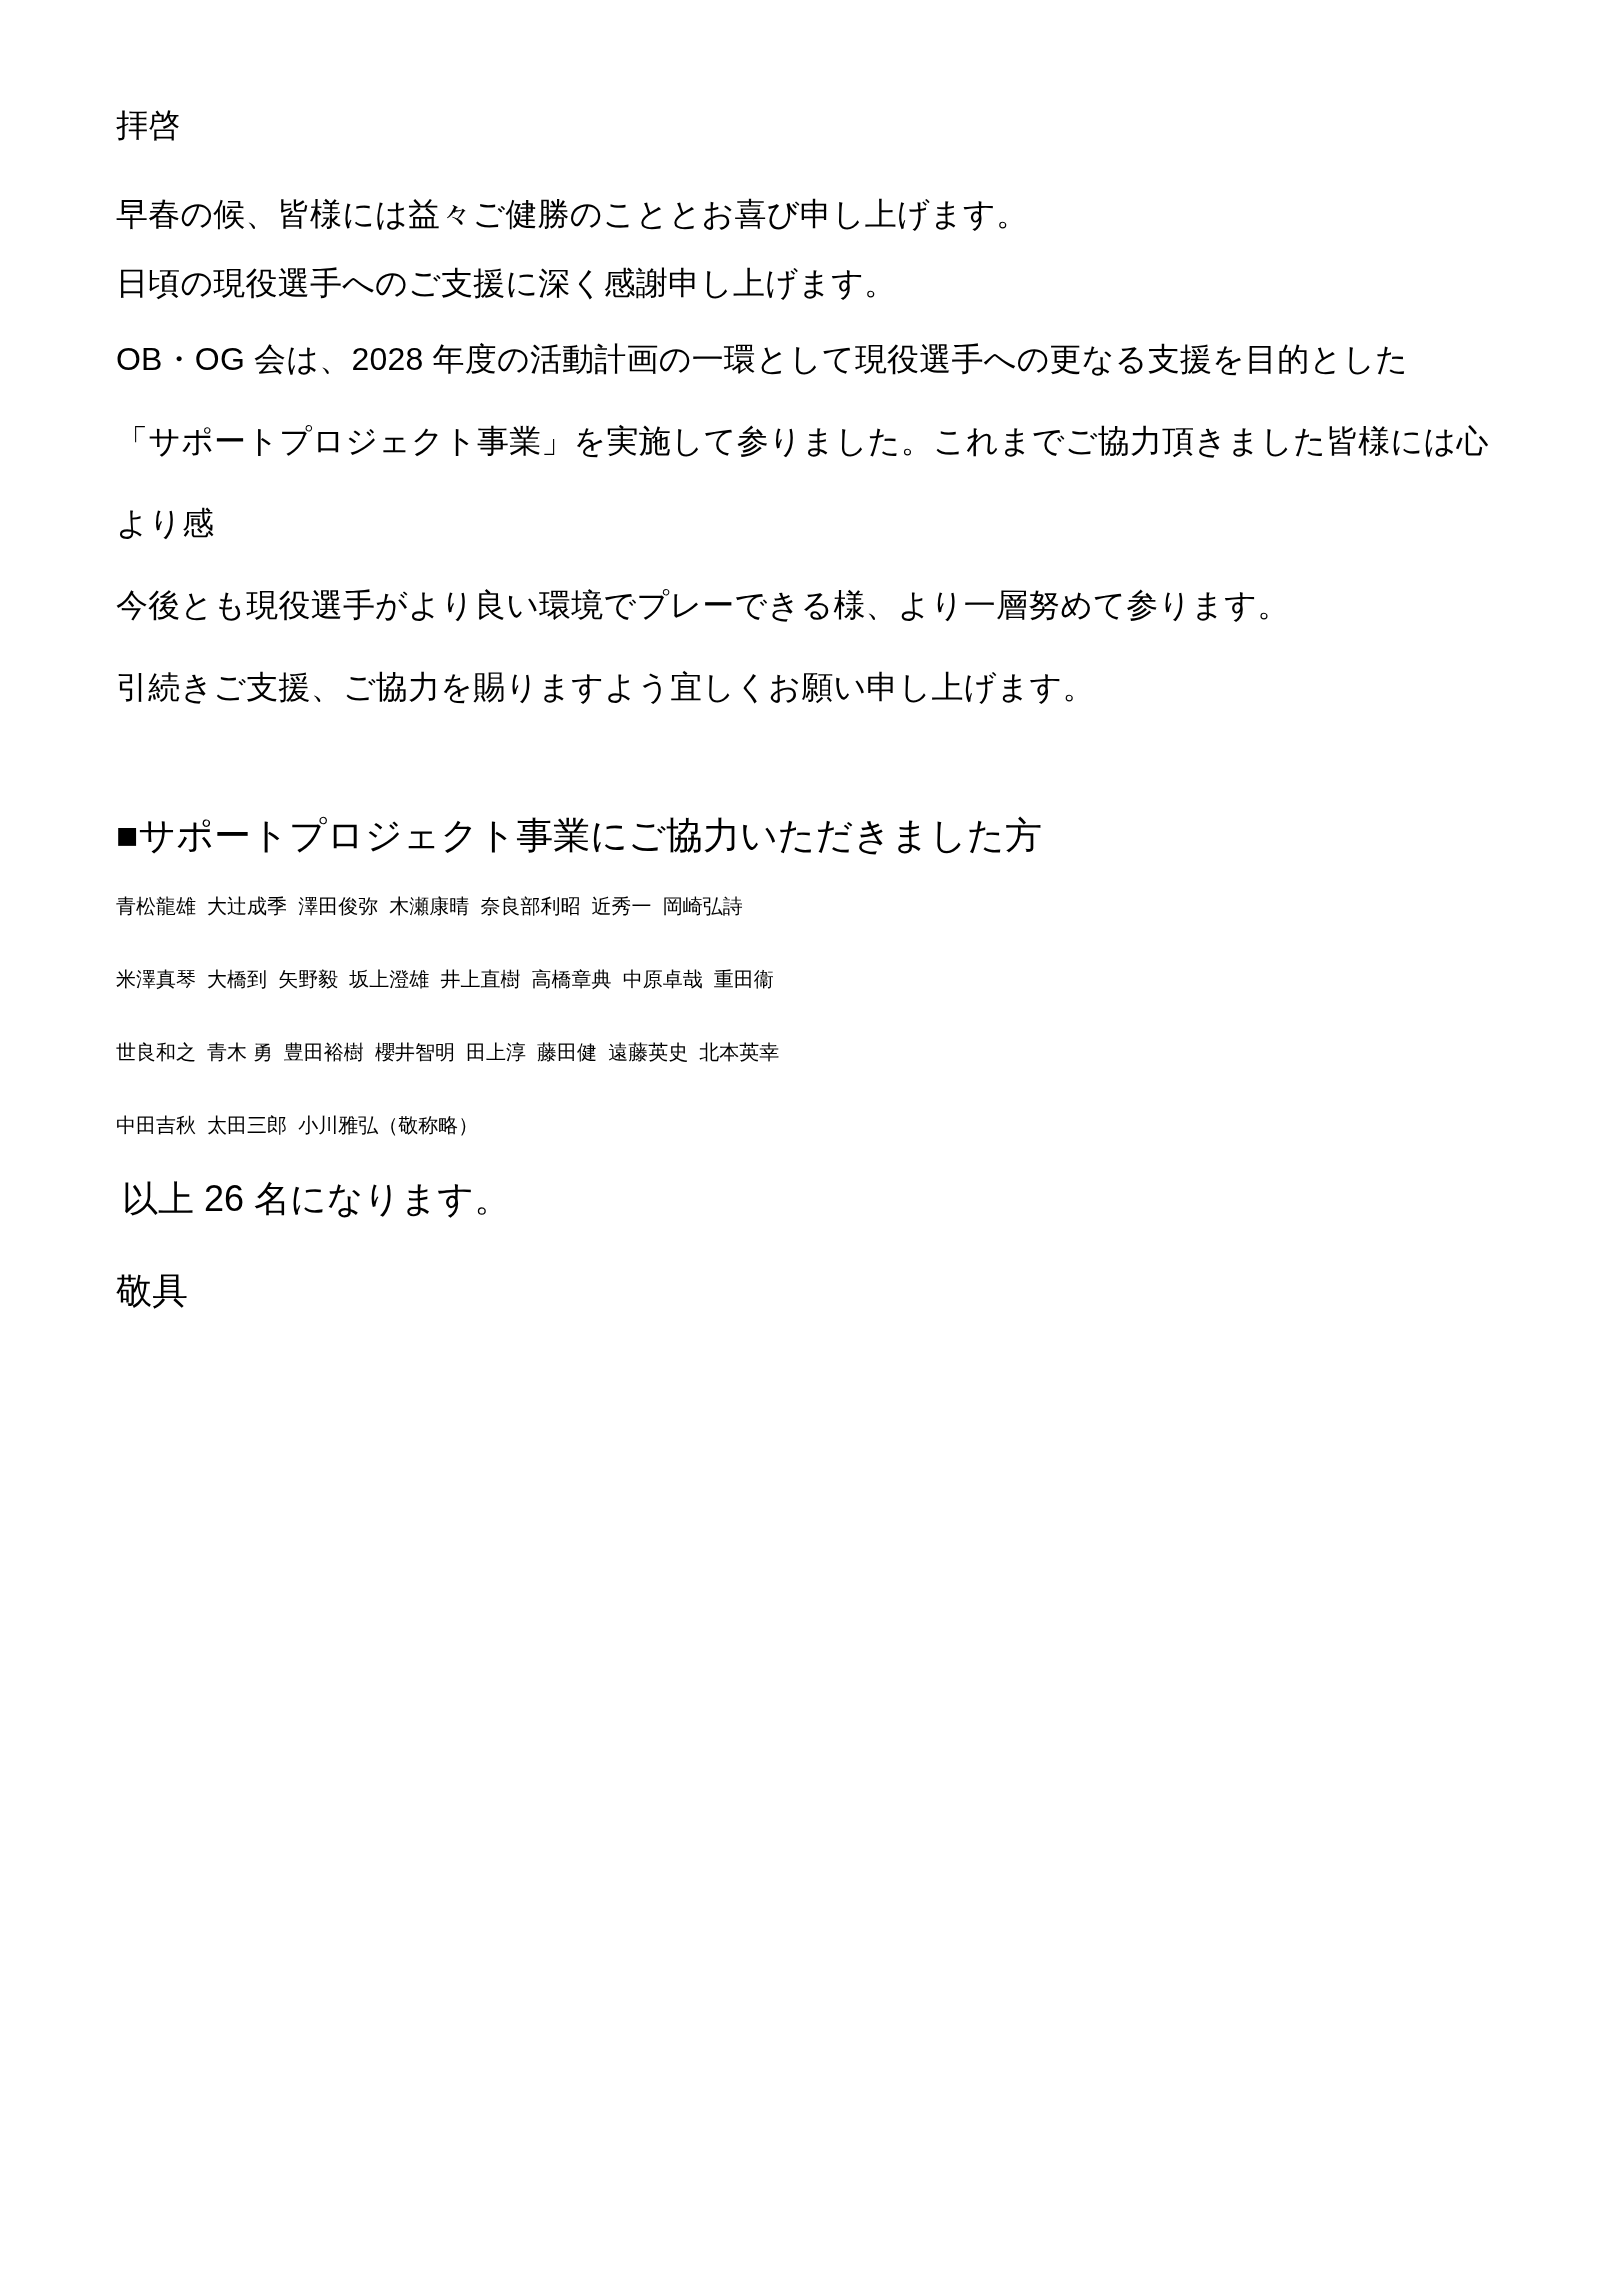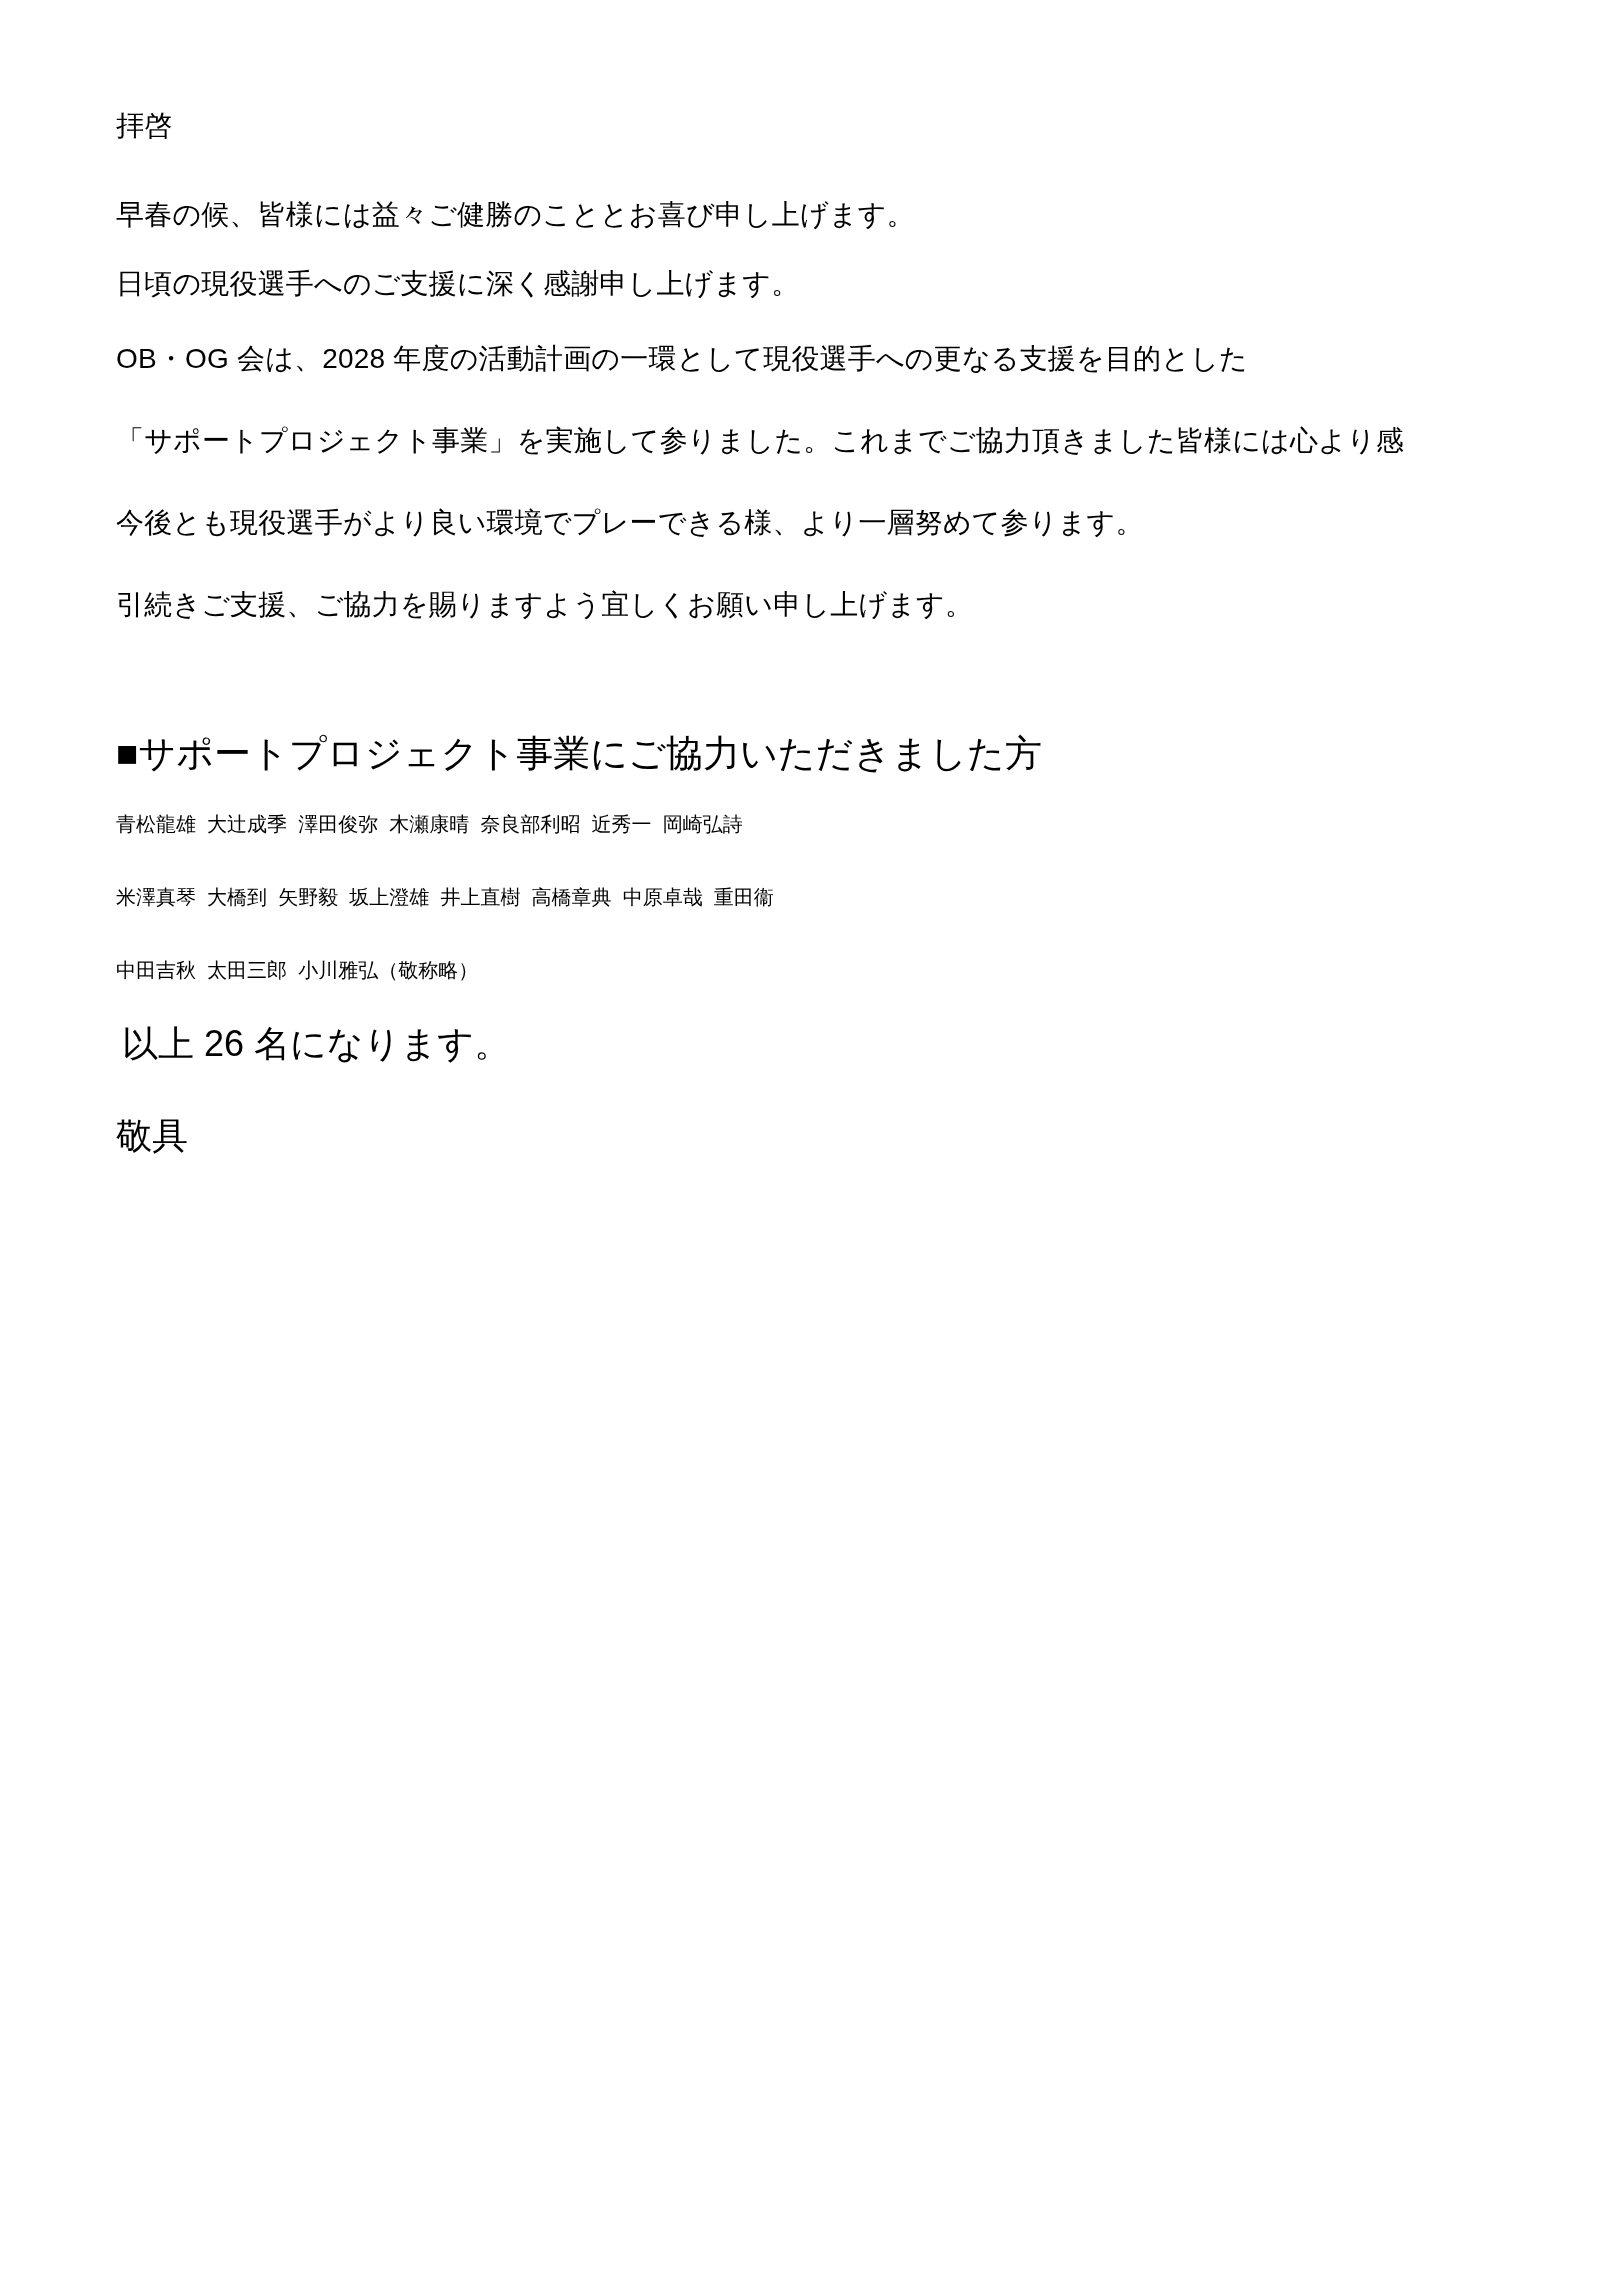--- a/index.html
+++ b/index.html
@@ -21,21 +21,21 @@
     box-sizing: border-box;
     padding: 93px 116px 0 116px;
   }
   .doc-body {
     font-size: 28px;
     line-height: 1.0;
   }
   .para {
     margin: 0 0 0 0;
     padding: 0;
-    font-size: 28px;
+    font-size: 32px;
     line-height: 69px;
     letter-spacing: 0.2px;
     white-space: pre-wrap;
   }
   .para.salutation {
     line-height: 65px;
   }
   .para.wide {
     line-height: 82px;
   }
@@ -84,20 +84,21 @@
     <p class="para wide">「サポートプロジェクト事業」を実施して参りました。これまでご協力頂きました皆様には心より感</p>
     <p class="para wide">今後とも現役選手がより良い環境でプレーできる様、より一層努めて参ります。</p>
     <p class="para wide">引続きご支援、ご協力を賜りますよう宜しくお願い申し上げます。</p>
 
     <div class="spacer-md"></div>
 
     <p class="section-head">■サポートプロジェクト事業にご協力いただきました方</p>
 
     <p class="name-line">青松龍雄  大辻成季  澤田俊弥  木瀬康晴  奈良部利昭  近秀一  岡崎弘詩</p>
     <p class="name-line">米澤真琴  大橋到  矢野毅  坂上澄雄  井上直樹  高橋章典  中原卓哉  重田衞</p>
+    <p class="name-line">世良和之  青木 勇  豊田裕樹  櫻井智明  田上淳  藤田健  遠藤英史  北本英幸</p>
     <p class="name-line">中田吉秋  太田三郎  小川雅弘（敬称略）</p>
 
     <p class="total-line">以上 26 名になります。</p>
 
     <p class="closing">敬具</p>
 
   </div>
 </div>
 
 

